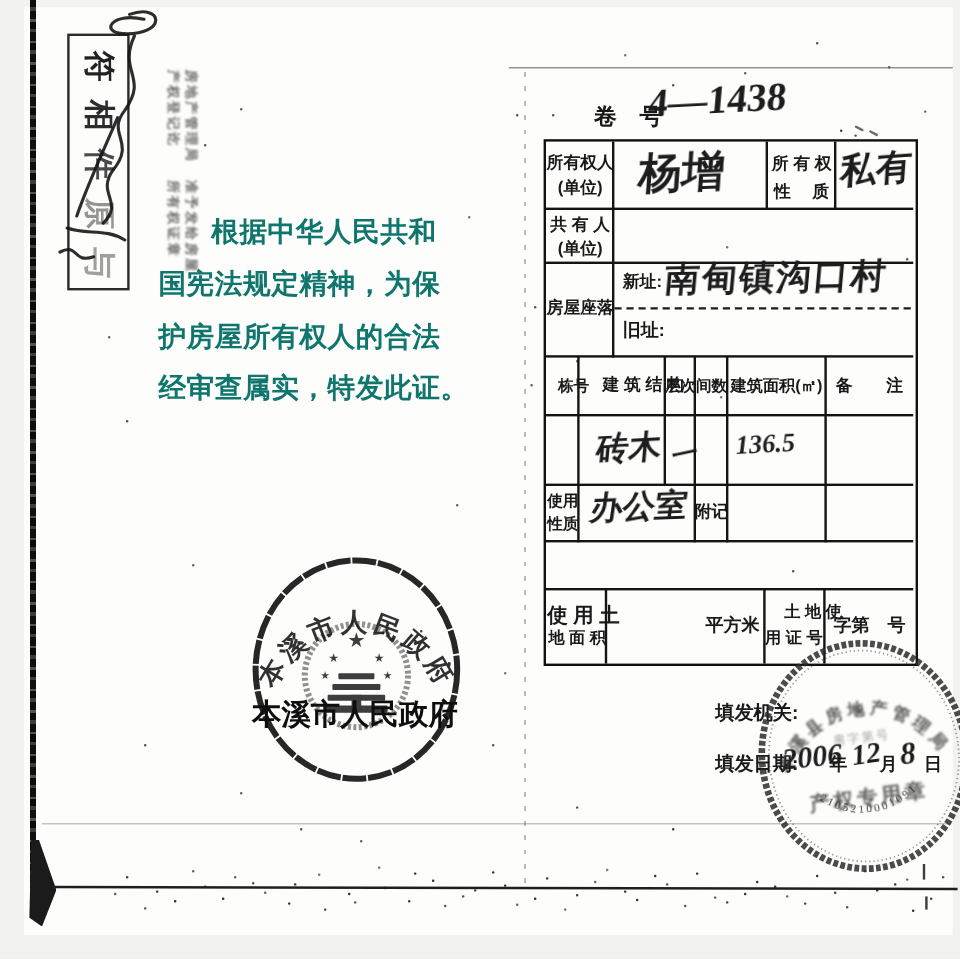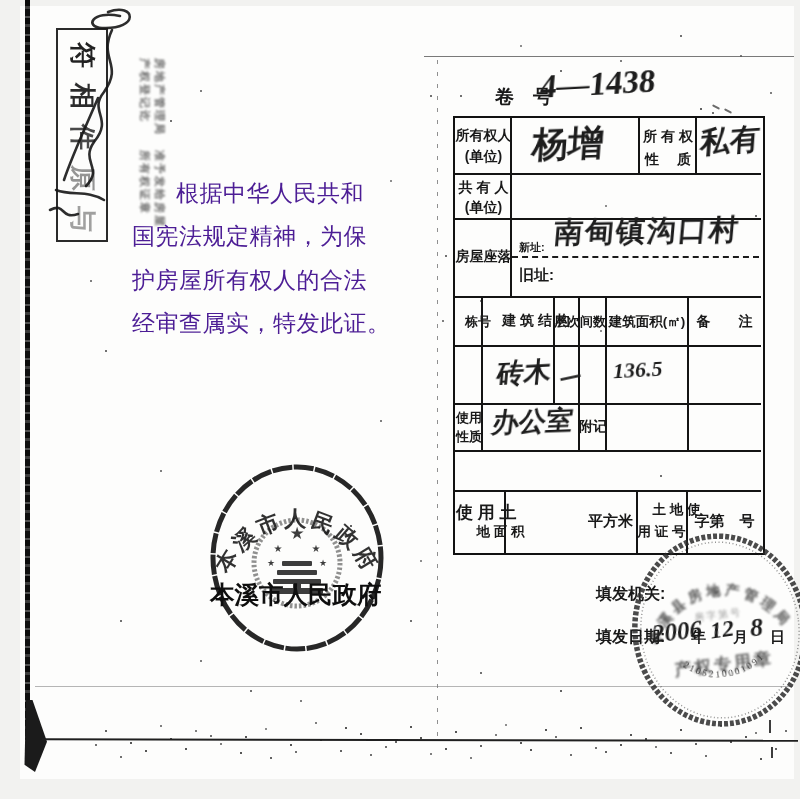--- a/index.html
+++ b/index.html
@@ -14,22 +14,22 @@
     clip-path:polygon(16% 0,42% 0,100% 58%,52% 100%,10% 90%);}
   
   .vstamp{position:absolute;left:56px;top:28px;width:52px;height:214px;border:2.5px solid #2a2a2a;
     display:flex;flex-direction:column;align-items:center;justify-content:space-between;
     padding:12px 0 8px 0;box-sizing:border-box;filter:blur(.3px);}
   .vstamp span{font-size:26px;font-weight:700;transform:rotate(90deg);line-height:1;}
   .ill-stamp{position:absolute;left:137px;top:58px;height:180px;display:flex;gap:3px;
     writing-mode:vertical-rl;text-orientation:sideways;font-size:11px;letter-spacing:2px;
     font-weight:600;color:#2d2d2d;opacity:.7;filter:blur(.9px);}
   
-  .decl{position:absolute;left:132px;top:172px;width:246px;font-size:23px;font-weight:400;
-    letter-spacing:.5px;color:#4c1d95;}
+  .decl{position:absolute;left:132px;top:172px;width:246px;font-size:23px;font-weight:700;
+    letter-spacing:.5px;color:#0f766e;}
   .decl div{height:43.4px;line-height:43.4px;white-space:nowrap;}
   .decl div:first-child{padding-left:44px;}
   
   .issuer{position:absolute;left:210px;top:578px;font-size:24.5px;font-weight:700;color:#0e0e0e;
     white-space:nowrap;z-index:6;}
   
   .lbl{position:absolute;font-family:"Liberation Sans",sans-serif;font-weight:700;color:#191919;
     white-space:nowrap;}
   .ctr{text-align:center;}
   
@@ -167,21 +167,21 @@
   <div class="lbl ctr" style="left:455px;top:148px;width:57px;font-size:14px;">(单位)</div>
   <div class="hand" style="left:532px;top:120px;font-size:36px;transform:rotate(-2deg) skewX(-6deg);">杨增</div>
   <div class="lbl ctr" style="left:640px;top:128px;width:56px;font-size:14px;">所 有 权</div>
   <div class="lbl ctr" style="left:640px;top:151px;width:56px;font-size:14px;">性　 质</div>
   <div class="hand" style="left:700px;top:121px;font-size:30px;transform:rotate(-4deg) skewX(-8deg);">私有</div>
 
   <div class="lbl ctr" style="left:455px;top:179px;width:57px;font-size:14px;">共 有 人</div>
   <div class="lbl ctr" style="left:455px;top:199px;width:57px;font-size:14px;">(单位)</div>
 
   <div class="lbl ctr" style="left:455px;top:248px;width:57px;font-size:14px;">房屋座落</div>
-  <div class="lbl" style="left:519px;top:240px;font-size:11px;">新址:</div>
+  <div class="lbl" style="left:519px;top:226px;font-size:14px;">新址:</div>
   <div class="hand" style="left:554px;top:212px;font-size:29px;letter-spacing:2px;transform:rotate(-1deg) skewX(-6deg);">南甸镇沟口村</div>
   <div class="lbl" style="left:519px;top:266px;font-size:15px;">旧址:</div>
 
   <div class="lbl ctr" style="left:455px;top:313px;width:46px;font-size:13px;">栋号</div>
   <div class="lbl ctr" style="left:482px;top:312px;width:84px;font-size:14px;padding-left:12px;">建 筑 结 构</div>
   <div class="lbl ctr" style="left:554px;top:313px;width:25px;font-size:13px;">层次</div>
   <div class="lbl ctr" style="left:580px;top:313px;width:26px;font-size:13px;">间数</div>
   <div class="lbl ctr" style="left:606px;top:313px;width:82px;font-size:13.5px;">建筑面积(㎡)</div>
   <div class="lbl ctr" style="left:688px;top:313px;width:73px;font-size:14px;">备　　注</div>
 
@@ -189,23 +189,23 @@
   <div class="hand" style="left:560px;top:364px;font-size:22px;transform:rotate(-12deg);">一</div>
   <div class="hand" style="left:613px;top:357px;font-size:22px;font-style:italic;transform:rotate(-3deg);">136.5</div>
 
   <div class="lbl ctr" style="left:456px;top:409px;width:26px;font-size:13px;">使用</div>
   <div class="lbl ctr" style="left:456px;top:428px;width:26px;font-size:13px;">性质</div>
   <div class="hand" style="left:492px;top:404px;font-size:27px;transform:rotate(-2deg) skewX(-10deg);">办公室</div>
   <div class="lbl ctr" style="left:579px;top:418px;width:27px;font-size:14px;">附记</div>
 
 
   <div class="lbl ctr" style="left:456px;top:501px;width:49px;font-size:17px;">使 用 土</div>
-  <div class="lbl ctr" style="left:476px;top:523px;width:49px;font-size:13.5px;">地 面 积</div>
+  <div class="lbl ctr" style="left:456px;top:523px;width:49px;font-size:13.5px;text-align:right;">地 面 积</div>
   <div class="lbl" style="left:588px;top:512px;font-size:15px;">平方米</div>
-  <div class="lbl ctr" style="left:652px;top:501px;width:49px;font-size:13.5px;">土 地 使</div>
+  <div class="lbl ctr" style="left:637px;top:501px;width:49px;font-size:13.5px;padding-left:16px;">土 地 使</div>
   <div class="lbl ctr" style="left:637px;top:523px;width:49px;font-size:13.5px;">用 证 号</div>
   <div class="lbl ctr" style="left:688px;top:512px;width:73px;font-size:15px;">字第　号</div>
 
   <div class="lbl" style="left:596px;top:584px;font-size:16px;">填发机关:</div>
   <div class="lbl" style="left:596px;top:627px;font-size:16px;">填发日期:</div>
   <div class="hand" style="left:652px;top:618px;font-size:25px;font-style:italic;transform:rotate(-6deg);">2006</div>
   <div class="lbl" style="left:691px;top:628px;font-size:15px;">年</div>
   <div class="hand" style="left:710px;top:616px;font-size:24px;font-style:italic;transform:rotate(-8deg);">12</div>
   <div class="lbl" style="left:733px;top:628px;font-size:15px;">月</div>
   <div class="hand" style="left:750px;top:613px;font-size:26px;font-style:italic;transform:rotate(-5deg);">8</div>

